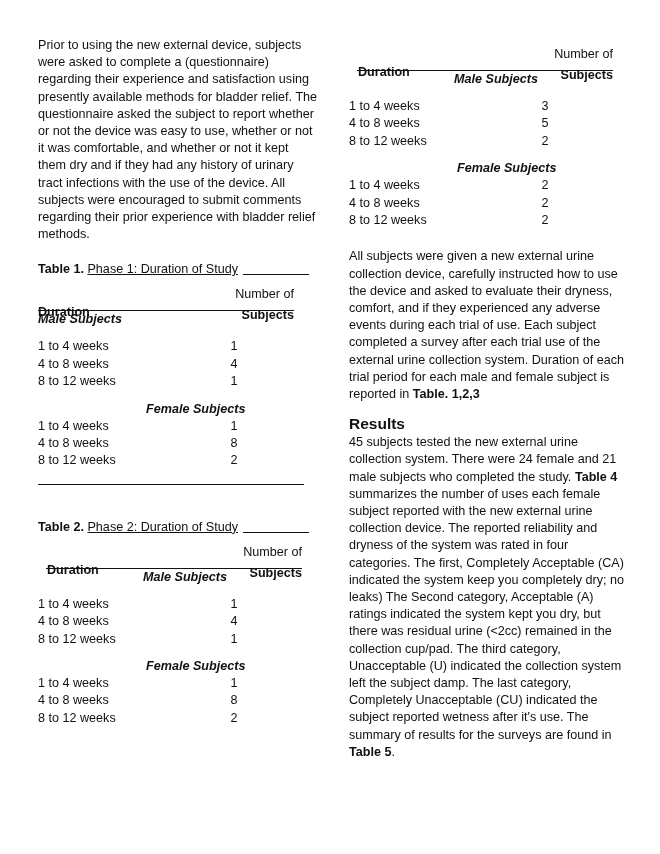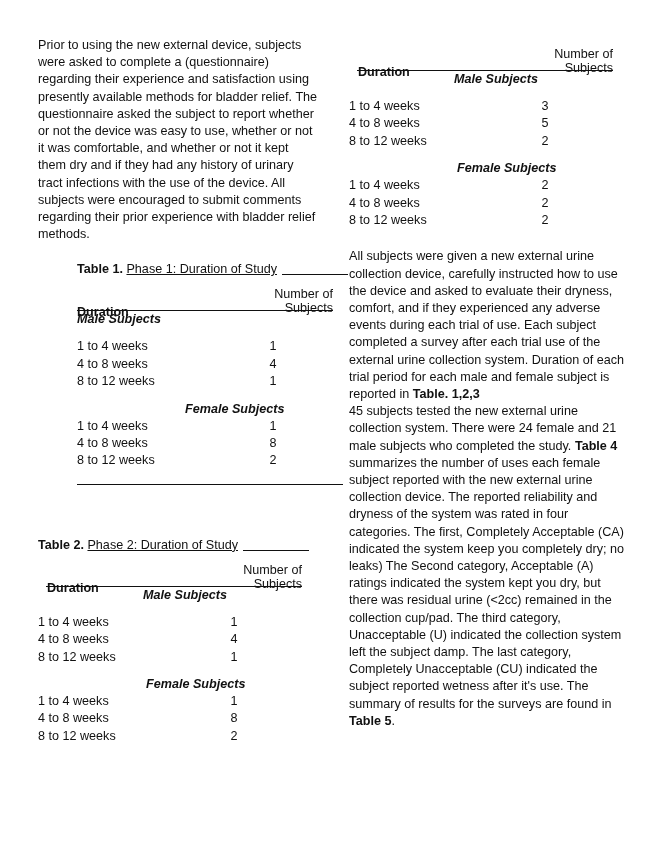--- a/index.html
+++ b/index.html
@@ -8,38 +8,38 @@
   .col { position: absolute; top: 37px; }
   .col-left { left: 38px; width: 280px; }
   .col-right { left: 349px; width: 280px; }
   p.para { margin: 0; line-height: 17.2px; }
   .tbl-title { position: relative; line-height: 16px; white-space: nowrap; }
   .tbl-title b { font-weight: bold; }
   .tbl-title .ul { text-decoration: underline; }
   .title-rule { position: absolute; border-bottom: 1px solid #111; bottom: 2px; height: 0; }
   .hdr { position: relative; height: 34px; }
   .hdr .num1 { position: absolute; top: 9px; text-align: right; line-height: 17px; }
-  .hdr .num2 { position: absolute; top: 23px; text-align: right; line-height: 17px; }
+  .hdr .num2 { position: absolute; top: 30px; text-align: right; line-height: 17px; font-weight: bold; }
   .hdr .dur { position: absolute; top: 27px; font-weight: bold; line-height: 17px; }
   .hdr .rule { position: absolute; top: 33px; border-bottom: 1.5px solid #111; height: 0; }
   .grp { font-weight: bold; line-height: 17px; height: 17px; font-style: italic; }
   .row { position: relative; height: 17.4px; line-height: 17.4px; text-decoration: underline; }
   .row .lbl { position: absolute; left: 0; }
   .row .val { position: absolute; width: 20px; text-align: center; }
   .gap { height: 10px; }
   .endrule { border-bottom: 1.5px solid #111; height: 0; }
   h3.results { margin: 0; font-size: 15.5px; font-weight: bold; line-height: 20px; }
 </style>
 </head>
 <body>
 
 <div class="col col-left">
   <p class="para">Prior to using the new external device, subjects were asked to complete a (questionnaire) regarding their experience and satisfaction using presently available methods for bladder relief.  The questionnaire asked the subject to report whether or not the device was easy to use, whether or not it was comfortable, and whether or not it kept them dry and if they had any history of urinary tract infections with the use of the device.  All subjects were encouraged to submit comments regarding their prior experience with bladder relief methods.</p>
 
-  <div style="margin-top:18px;margin-left:39px;">
+  <div style="margin-top:18px;">
     <div class="tbl-title">
       <b>Table 1.</b>
       <span class="ul">Phase 1: Duration of Study</span>
       <span class="title-rule" style="left:205px; width:66px;"></span>
     </div>
     <div class="hdr">
       <span class="num1" style="left:180px; width:76px;">Number of</span>
       <span class="dur" style="left:0;">Duration</span>
       <span class="num2" style="left:180px; width:76px;">Subjects</span>
       <span class="rule" style="left:0; width:256px;"></span>
@@ -68,21 +68,21 @@
         <span class="lbl">4 to 8 weeks</span>
         <span class="val" style="left:186px;">8</span>
       </div>
     <div class="row">
         <span class="lbl">8 to 12 weeks</span>
         <span class="val" style="left:186px;">2</span>
       </div>
     <div class="endrule" style="width:266px; margin-top:14px;"></div>
   </div>
 
-  <div style="margin-top:52px;">
+  <div style="margin-top:34px;">
     <div class="tbl-title">
       <b>Table 2.</b>
       <span class="ul">Phase 2: Duration of Study</span>
       <span class="title-rule" style="left:205px; width:66px;"></span>
     </div>
     <div class="hdr">
       <span class="num1" style="left:188px; width:76px;">Number of</span>
       <span class="dur" style="left:9px;">Duration</span>
       <span class="num2" style="left:188px; width:76px;">Subjects</span>
       <span class="rule" style="left:8px; width:256px;"></span>
@@ -152,15 +152,16 @@
         <span class="val" style="left:186px;">2</span>
       </div>
     <div class="row">
         <span class="lbl">8 to 12 weeks</span>
         <span class="val" style="left:186px;">2</span>
       </div>
   </div>
 
   <p class="para" style="margin-top:19px;"><span>All subjects were given a new external urine collection device, carefully instructed how to use the device and asked to evaluate their dryness, comfort, and if they experienced any adverse events during each trial of use. Each subject completed a survey after each trial use of the external urine collection system. Duration of each trial period for each male and female subject is reported in </span><b>Table. 1,2,3</b></p>
 
+  <h3 class="results" style="margin-top:11px;">Results</h3>
 
   <p class="para"><span>45 subjects tested the new external urine collection system. There were 24 female and 21 male subjects who completed the study. </span><b>Table 4</b><span> summarizes the number of uses each female subject reported with the new external urine collection device. The reported reliability and dryness of the system was rated in four categories. The first, Completely Acceptable (CA) indicated the system keep you completely dry; no leaks) The Second category, Acceptable (A) ratings indicated the system kept you dry, but there was residual urine (&lt;2cc) remained in the collection cup/pad. The third category, Unacceptable (U) indicated the collection system left the subject damp. The last category, Completely Unacceptable (CU) indicated the subject reported wetness after it's use. The summary of results for the surveys are found in </span><b>Table 5</b><span>.</span></p>
 </div>
 
 </body></html>

